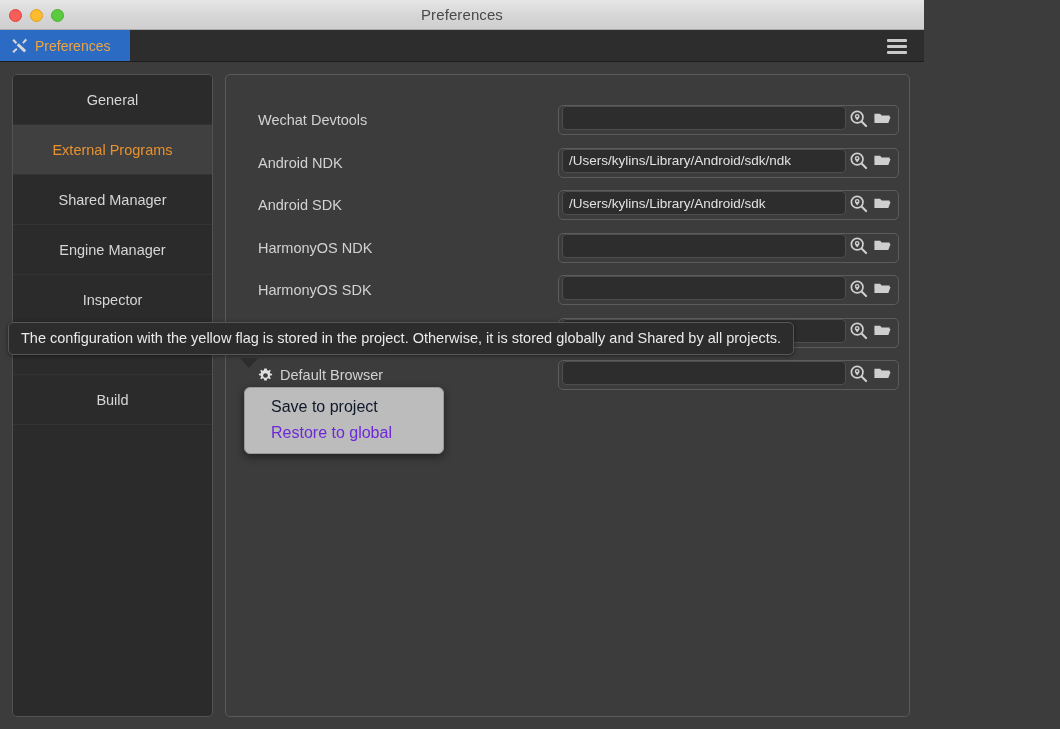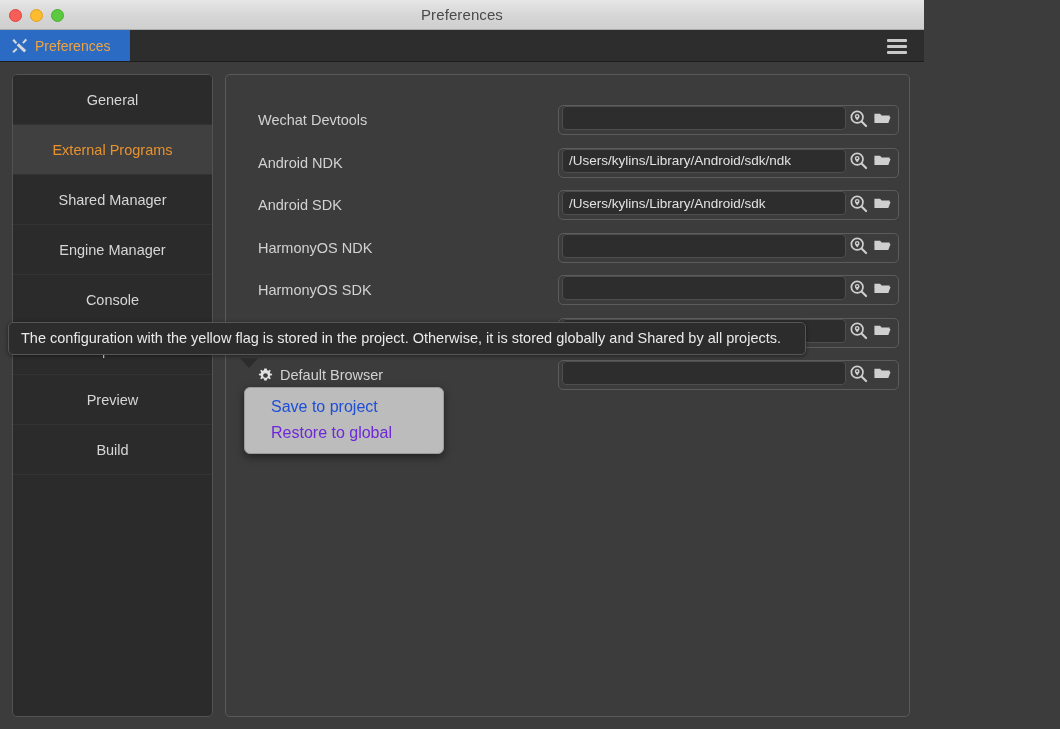--- a/index.html
+++ b/index.html
@@ -192,21 +192,21 @@
   .field-btn svg { display: block; }
 
   
   .tooltip {
     position: absolute;
     left: 8px;
     top: 322px;
     background: #2c2c2c;
     border: 1px solid #565656;
     border-radius: 5px;
-    padding: 7px 24px 8px 12px;
+    padding: 7px 12px 8px 12px;
     font-size: 14.5px;
     color: #eaeaea;
     white-space: nowrap;
     z-index: 40;
     box-shadow: 0 1px 4px rgba(0,0,0,0.45);
   }
   .tooltip-arrow {
     position: absolute;
     left: 240px;
     top: 358px;
@@ -229,21 +229,21 @@
     padding: 6px 0 7px 0;
     z-index: 50;
     box-shadow: 0 3px 9px rgba(0,0,0,0.45);
   }
   .ctx-item {
     height: 26px;
     display: flex;
     align-items: center;
     padding: 0 10px 0 26px;
     font-size: 16px;
-    color: #1d4ed8;
+    color: #0f172a;
     white-space: nowrap;
   }
   .ctx-item.disabled { color: #6d28d9; }
 </style>
 </head>
 <body>
 
 <div class="window">
 
   <div class="titlebar">
@@ -283,23 +283,20 @@
       <div class="side-item selected">
         <span>External Programs</span>
       </div>
       <div class="side-item">
         <span>Shared Manager</span>
       </div>
       <div class="side-item">
         <span>Engine Manager</span>
       </div>
       <div class="side-item">
-        <span>Console</span>
-      </div>
-      <div class="side-item">
         <span>Inspector</span>
       </div>
       <div class="side-item">
         <span>Preview</span>
       </div>
       <div class="side-item">
         <span>Build</span>
       </div>
       <div class="side-item filler"></div>
     </div>

